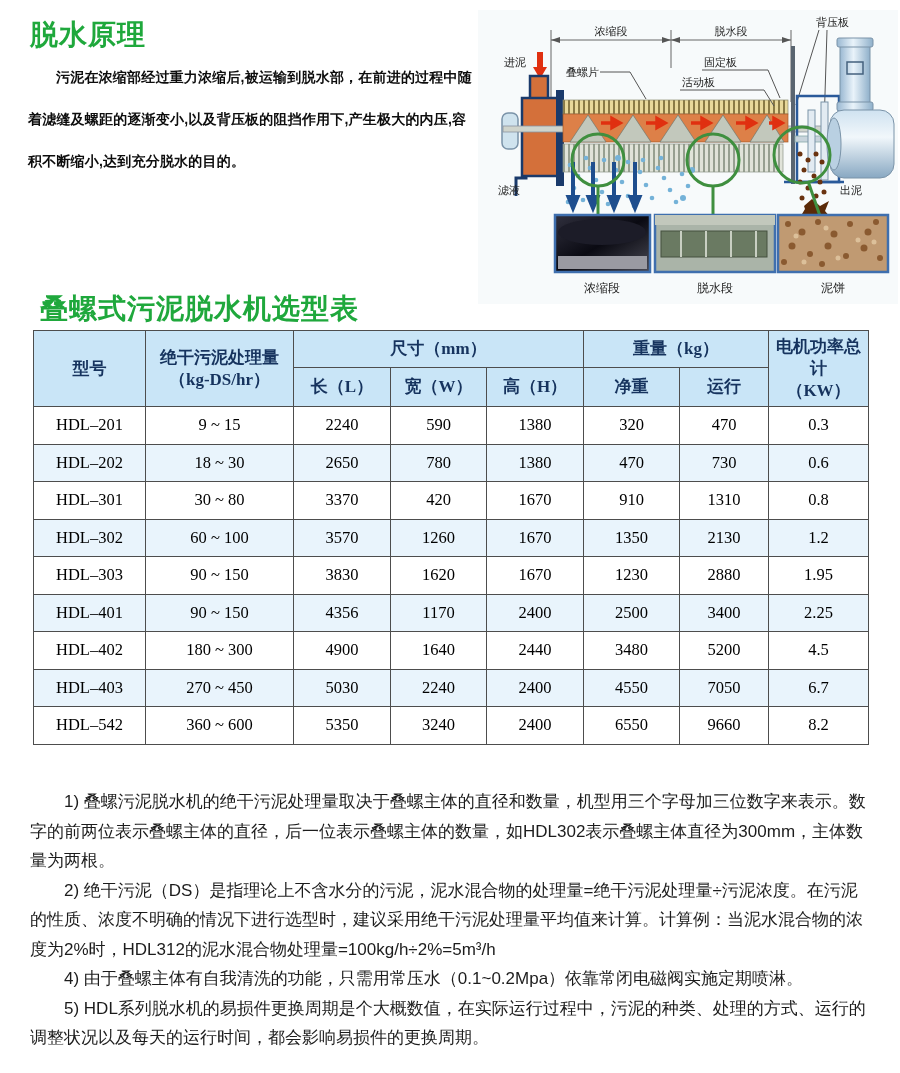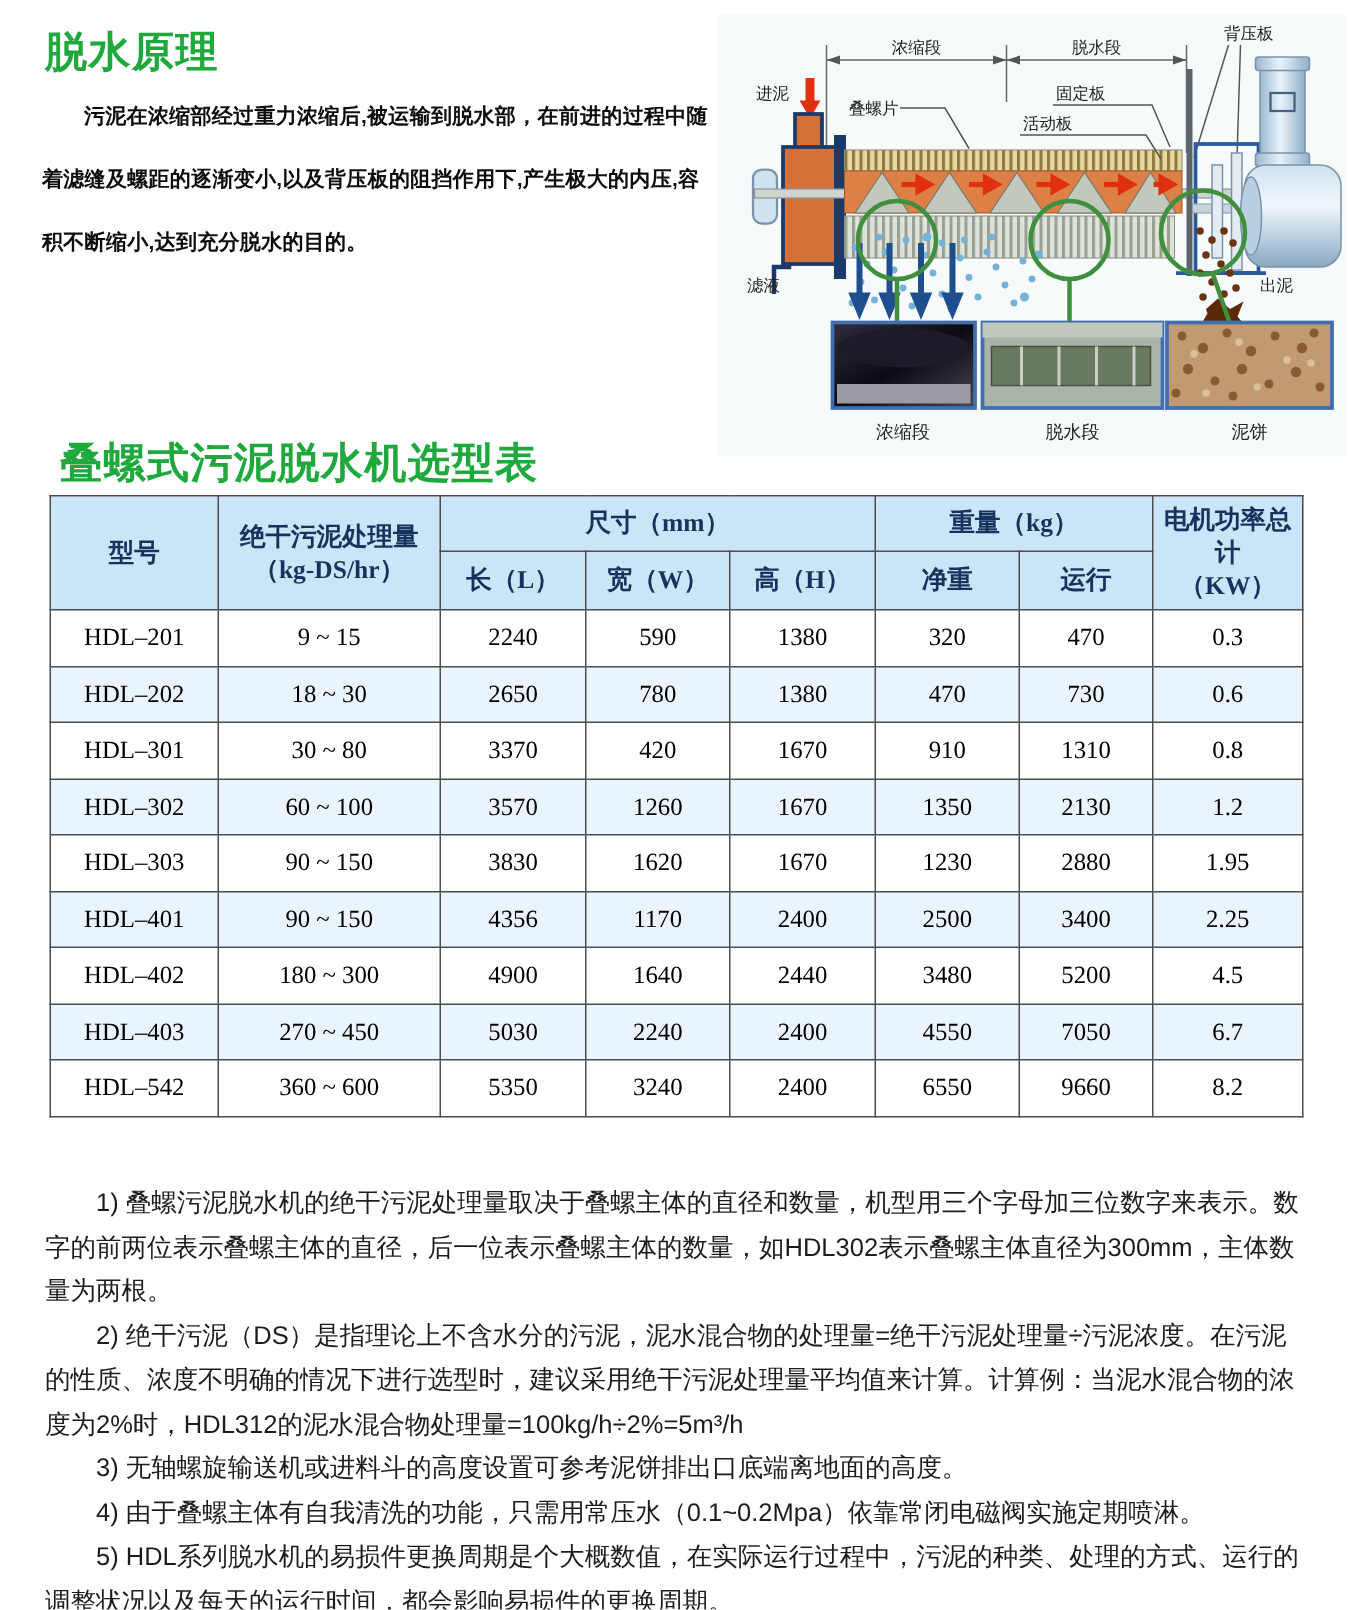--- a/index.html
+++ b/index.html
@@ -407,18 +407,17 @@
         <td>6550</td>
         <td>9660</td>
         <td>8.2</td>
       </tr>
     </tbody>
   </table>
 
   <div id="notes">
     <p>1) 叠螺污泥脱水机的绝干污泥处理量取决于叠螺主体的直径和数量，机型用三个字母加三位数字来表示。数字的前两位表示叠螺主体的直径，后一位表示叠螺主体的数量，如HDL302表示叠螺主体直径为300mm，主体数量为两根。</p>
     <p>2) 绝干污泥（DS）是指理论上不含水分的污泥，泥水混合物的处理量=绝干污泥处理量÷污泥浓度。在污泥的性质、浓度不明确的情况下进行选型时，建议采用绝干污泥处理量平均值来计算。计算例：当泥水混合物的浓度为2%时，HDL312的泥水混合物处理量=100kg/h÷2%=5m³/h</p>
-    <p>3) 无轴螺旋输送机或进料斗的高度设置可参考泥饼排出口底端离地面的高度。</p>
     <p>4) 由于叠螺主体有自我清洗的功能，只需用常压水（0.1~0.2Mpa）依靠常闭电磁阀实施定期喷淋。</p>
     <p>5) HDL系列脱水机的易损件更换周期是个大概数值，在实际运行过程中，污泥的种类、处理的方式、运行的调整状况以及每天的运行时间，都会影响易损件的更换周期。</p>
   </div>
 
 </div>
 
 </body></html>

